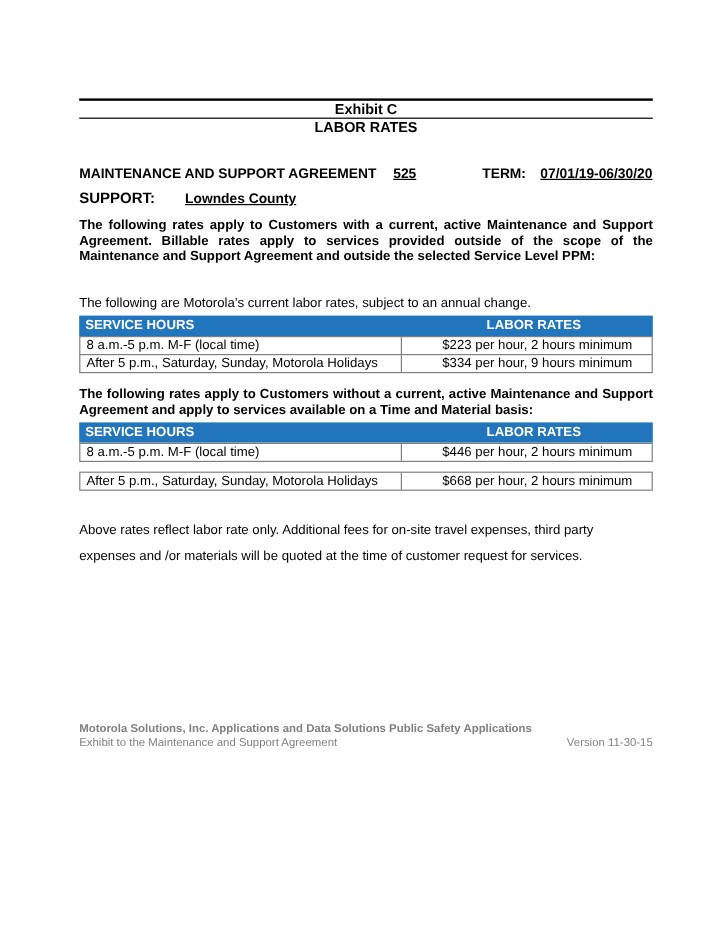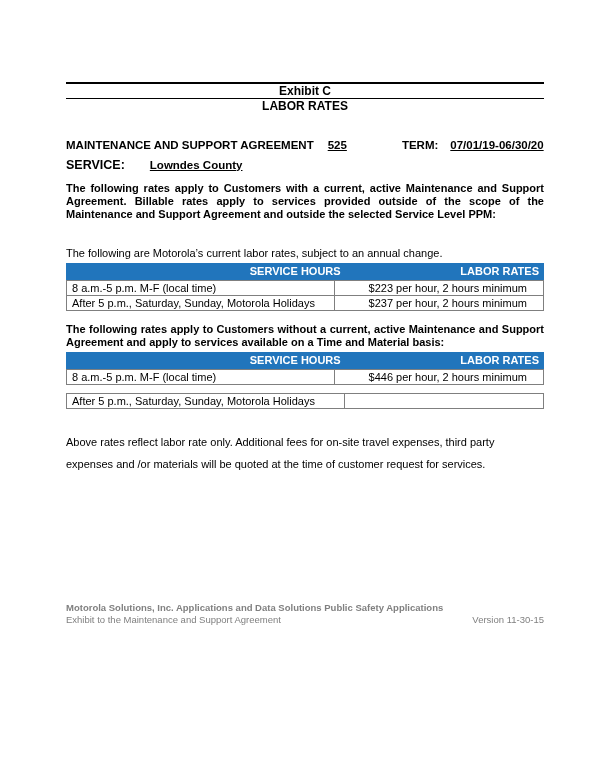--- a/index.html
+++ b/index.html
@@ -23,21 +23,21 @@
   .para { font-size: 11px; line-height: 13px; }
   .intro { margin-top: 26px; }
   .bold-para { font-weight: bold; text-align: justify; }
   .p1 { margin-top: 10px; }
   .p2 { margin-top: 12px; }
   .closing { margin-top: 22px; line-height: 22px; }
 
   .rate-table { margin-top: 3px; font-size: 11px; }
   .t-row { display: flex; align-items: stretch; }
   .t-head { background: var(--table-header-bg, #2175BC); color: #fff; font-weight: bold; }
-  .t-head .cell { padding: 2px 5px 3px 5px; text-align: right; }
+  .t-head .cell { padding: 2px 5px 3px 5px; }
   .t-data { border: 1px solid #7f7f7f; background: #fff; gap: 17px; }
   .t-data + .t-data { margin-top: -1px; }
   .t-data .cell { padding: 1px 5px 1px 5px; }
   .c1 { width: 58.5%; }
   .c2 { width: 41.5%; text-align: center; }
   .t-data .c1 { border-right: 1px solid #7f7f7f; }
   .row-gap { height: 8px; }
 
   .footer { position: absolute; left: 66px; width: 478px; bottom: 13px;
             display: flex; justify-content: space-between; align-items: flex-end;
@@ -56,57 +56,58 @@
     <div class="doc-title">LABOR RATES</div>
 
     <div class="meta-row">
       <span>MAINTENANCE AND SUPPORT AGREEMENT</span>
       <span class="u agr-number">525</span>
       <span class="term-label">TERM:</span>
       <span class="u term-value">07/01/19-06/30/20</span>
     </div>
 
     <div class="meta-row customer-row">
-      <span>SERVICE:</span>
+      <span>SUPPORT:</span>
       <span class="u customer-value">Lowndes County</span>
     </div>
 
     <div class="para bold-para p1">The following rates apply to Customers with a current, active Maintenance and Support Agreement.  Billable rates apply to services provided outside of the scope of the Maintenance and Support Agreement and outside the selected Service Level PPM:</div>
 
     <div class="para intro">The following are Motorola’s current labor rates, subject to an annual change.</div>
 
     <div class="rate-table">
       <div class="t-row t-head">
         <div class="cell c1">SERVICE HOURS</div>
         <div class="cell c2">LABOR RATES</div>
       </div>
       <div class="t-row t-data">
         <div class="cell c1">8 a.m.-5 p.m. M-F (local time)</div>
         <div class="cell c2">$223 per hour, 2 hours minimum</div>
       </div>
       <div class="t-row t-data">
         <div class="cell c1">After 5 p.m., Saturday, Sunday, Motorola Holidays</div>
-        <div class="cell c2">$237 per hour, 2 hours minimum</div>
+        <div class="cell c2">$334 per hour, 9 hours minimum</div>
       </div>
     </div>
 
     <div class="para bold-para p2">The following rates apply to Customers without a current, active Maintenance and Support Agreement and apply to services available on a Time and Material basis:</div>
 
     <div class="rate-table">
       <div class="t-row t-head">
         <div class="cell c1">SERVICE HOURS</div>
         <div class="cell c2">LABOR RATES</div>
       </div>
       <div class="t-row t-data">
         <div class="cell c1">8 a.m.-5 p.m. M-F (local time)</div>
         <div class="cell c2">$446 per hour, 2 hours minimum</div>
       </div>
       <div class="row-gap"></div>
       <div class="t-row t-data">
         <div class="cell c1">After 5 p.m., Saturday, Sunday, Motorola Holidays</div>
+        <div class="cell c2">$668 per hour, 2 hours minimum</div>
       </div>
     </div>
 
     <div class="para closing">Above rates reflect labor rate only.  Additional fees for on-site travel expenses, third party expenses and /or materials will be quoted at the time of customer request for services.</div>
 
   </div>
 
   <div class="footer">
     <div>
       <div class="l1">Motorola Solutions, Inc. Applications and Data Solutions Public Safety Applications</div>

